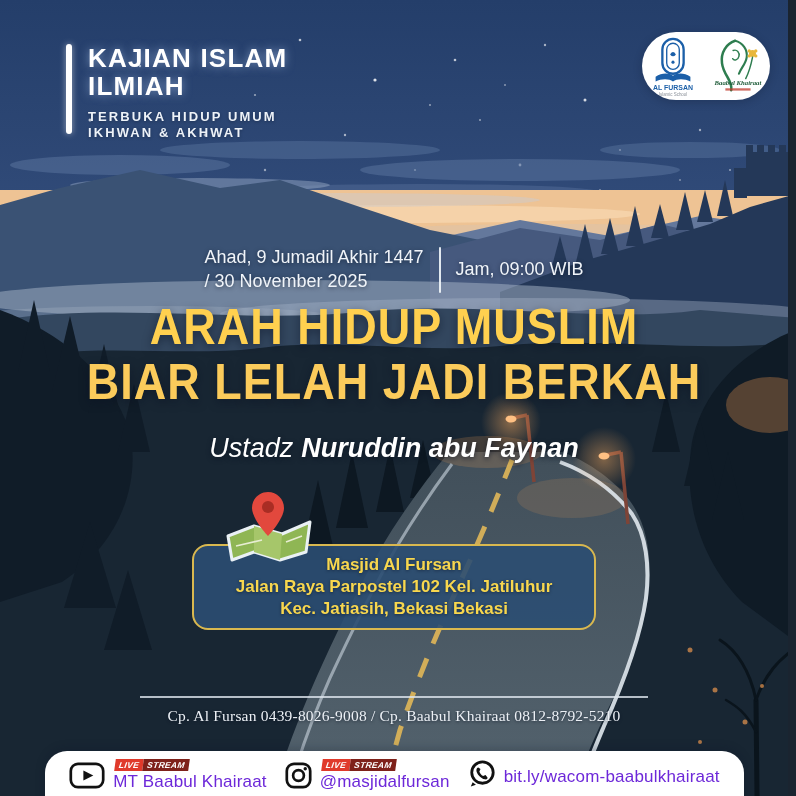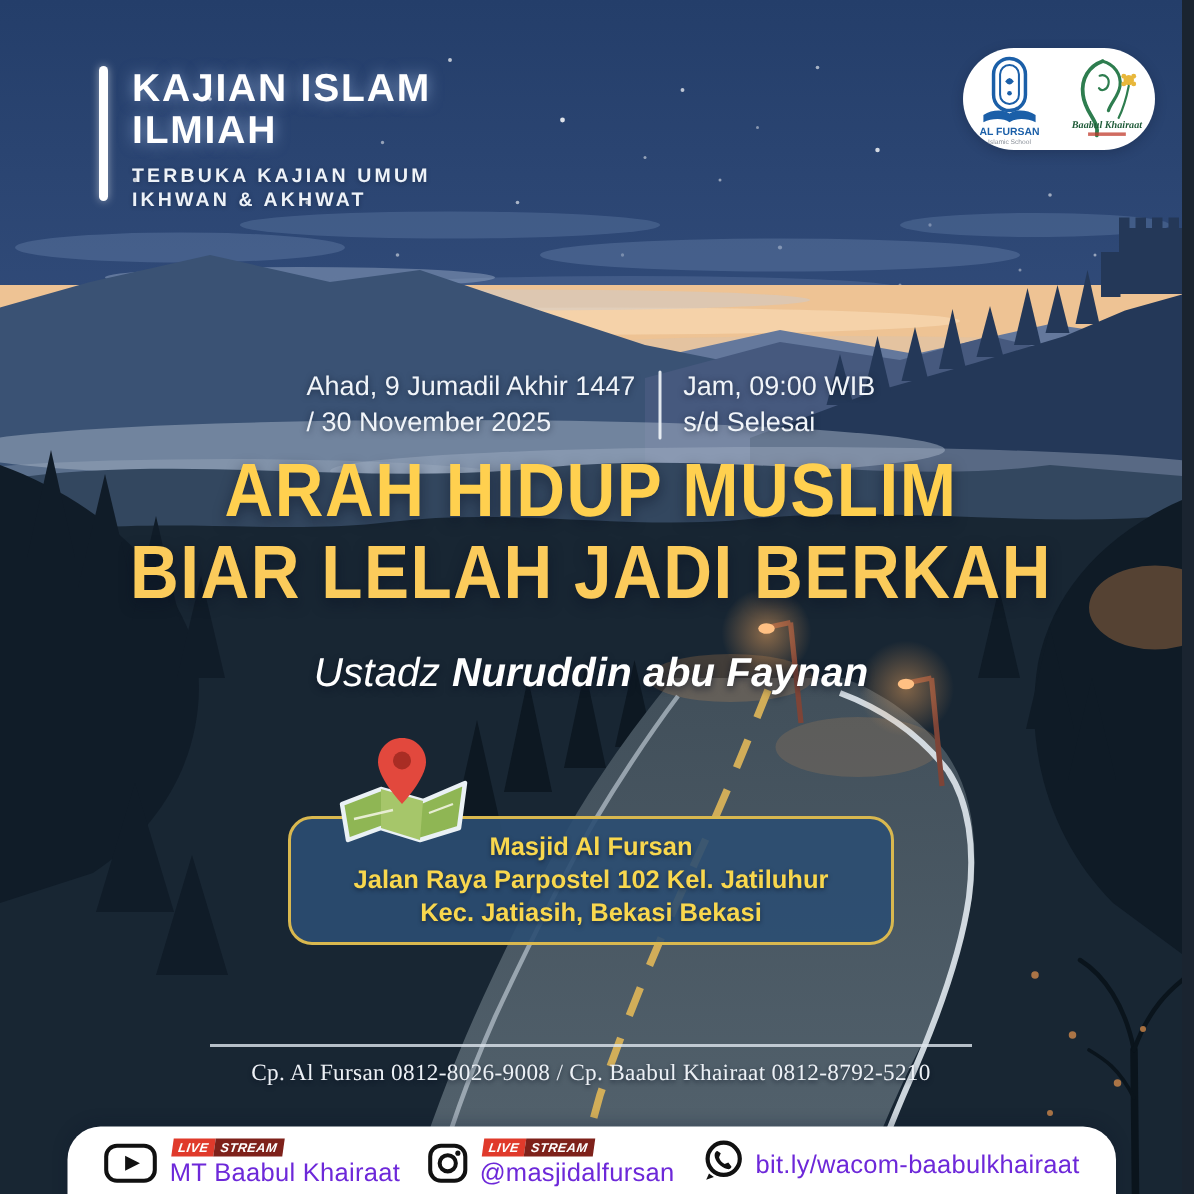--- a/index.html
+++ b/index.html
@@ -242,21 +242,21 @@
   </svg>
 
   <header class="topbar">
     <div class="vbar"></div>
     <div>
       <div class="series-title">
         <div>KAJIAN ISLAM</div>
         <div>ILMIAH</div>
       </div>
       <div class="audience">
-        <div>TERBUKA KAJIAN UMUM</div>
+        <div>TERBUKA HIDUP UMUM</div>
         <div>IKHWAN &amp; AKHWAT</div>
       </div>
     </div>
   </header>
 
   <div class="logo-pill">
     <svg width="58" height="62" viewBox="0 0 60 64">
       <rect x="19" y="4" width="22" height="36" rx="11" fill="none" stroke="#1B5FA8" stroke-width="2.4"></rect>
       <rect x="23.5" y="8.5" width="13" height="27" rx="6.5" fill="none" stroke="#1B5FA8" stroke-width="1.4"></rect>
       <path d="M27,20 q3,-5 6,0 q-3,4 -6,0 Z" fill="#1B5FA8"></path>
@@ -281,21 +281,20 @@
   </div>
 
   <div class="schedule">
     <div class="date-col">
       <div>Ahad, 9 Jumadil Akhir 1447</div>
       <div>/ 30 November 2025</div>
     </div>
     <div class="sched-divider"></div>
     <div class="time-col">
       <div>Jam, 09:00 WIB</div>
-      <div>s/d Selesai</div>
     </div>
   </div>
 
   <div class="event-title">
     <div class="l1">ARAH HIDUP MUSLIM</div>
     <div class="l2">BIAR LELAH JADI BERKAH</div>
   </div>
 
   <div class="speaker">
     <span class="prefix">Ustadz</span><span class="name">Nuruddin abu Faynan</span>
@@ -308,21 +307,21 @@
       <path d="M14,56 L40,50 M64,52 L80,46" stroke="#E7EDD2" stroke-width="1.6" fill="none"></path>
       <path d="M46,2 C37,2 30,9 30,18 C30,29 46,46 46,46 C46,46 62,29 62,18 C62,9 55,2 46,2 Z" fill="#E2483D"></path>
       <circle cx="46" cy="17" r="6" fill="#A92D24"></circle>
     </svg>
     <div>Masjid Al Fursan</div>
     <div>Jalan Raya Parpostel 102 Kel. Jatiluhur</div>
     <div>Kec. Jatiasih, Bekasi Bekasi</div>
   </div>
 
   <div class="contact-divider"></div>
-  <div class="contact-line">Cp. Al Fursan 0812-8026-9008 / Cp. Baabul Khairaat 0812-8792-5210</div>
+  <div class="contact-line">Cp. Al Fursan 0439-8026-9008 / Cp. Baabul Khairaat 0812-8792-5210</div>
 
   <div class="footer-bar">
 
     <div class="f-item">
       <svg width="36" height="27" viewBox="0 0 40 30">
         <rect x="2" y="2" width="36" height="26" rx="8" fill="none" stroke="#111" stroke-width="3"></rect>
         <polygon points="16,9.5 16,20.5 27,15" fill="#111"></polygon>
       </svg>
       <div class="stack">
         <span class="live-badge">

